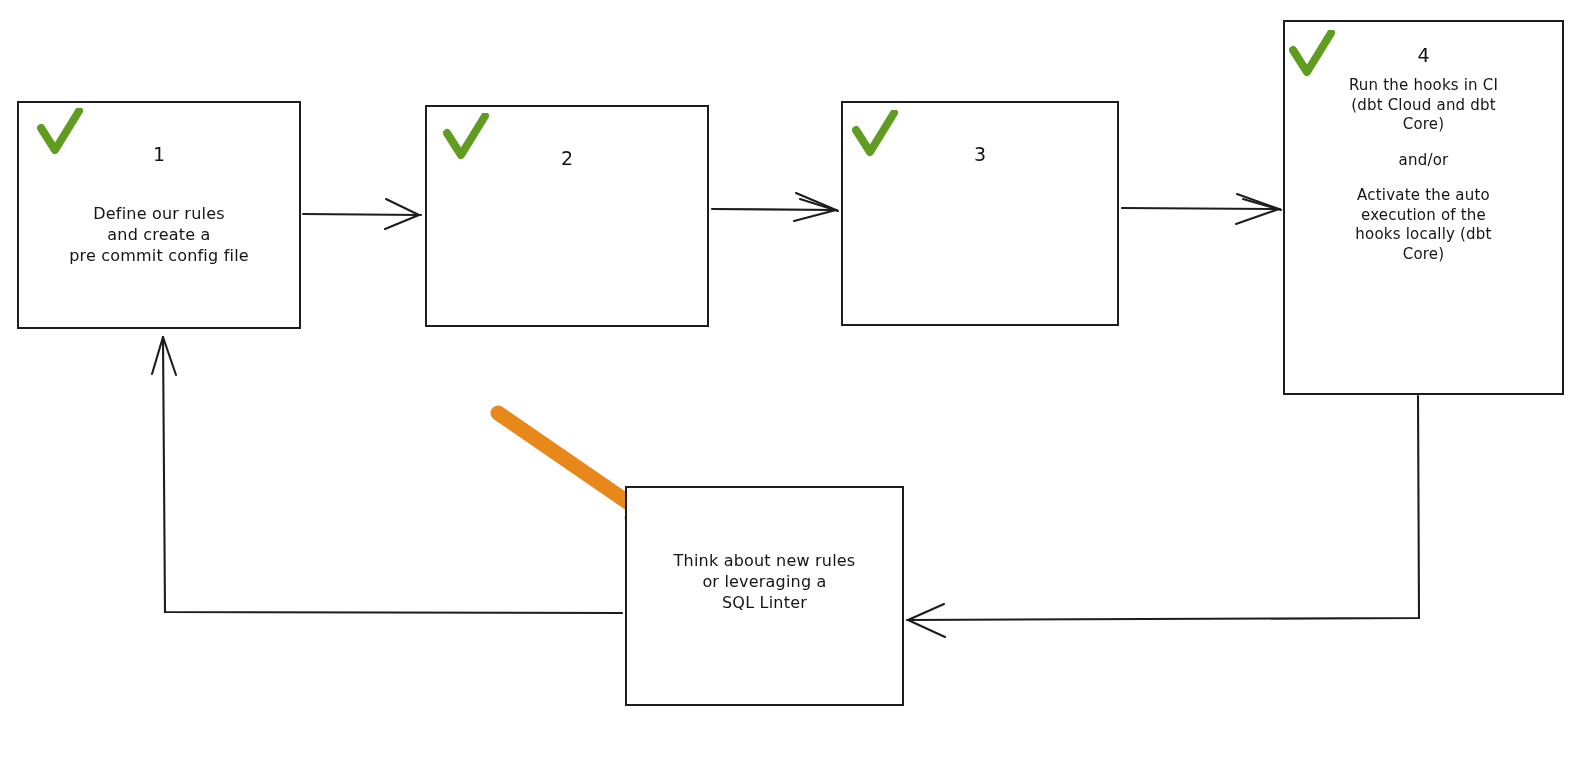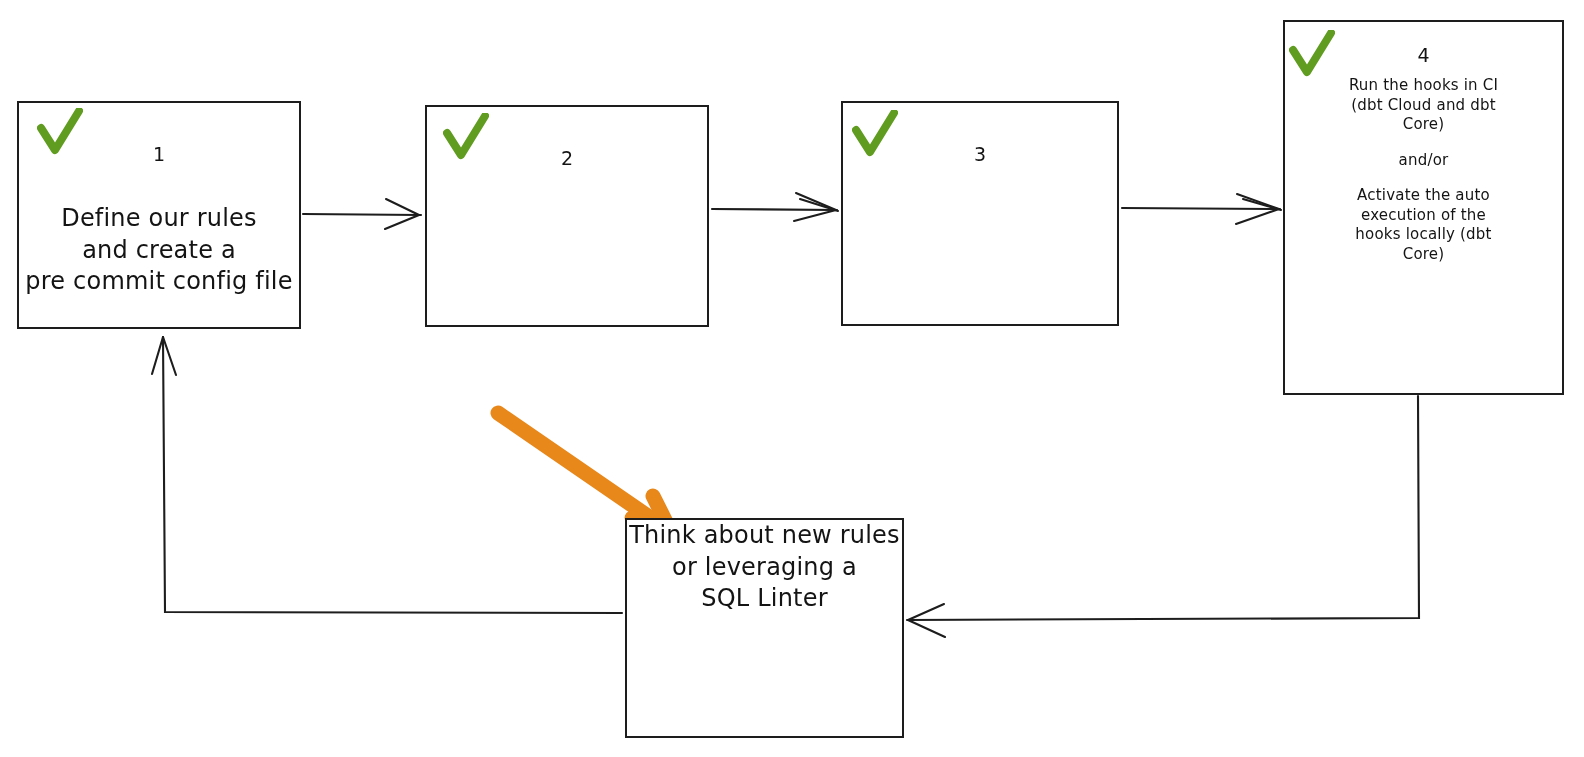--- a/index.html
+++ b/index.html
@@ -37,21 +37,21 @@
   }
   .node-num {
     font-family: "DejaVu Sans", sans-serif;
     font-size: 19px;
     color: #141414;
     text-align: center;
     width: 100%;
   }
   .node-body {
     font-family: "DejaVu Sans", sans-serif;
-    font-size: 24px;
+    font-size: 16px;
     line-height: 1.32;
     color: #141414;
     text-align: center;
     width: 100%;
     white-space: pre-line;
     letter-spacing: 0.2px;
   }
   .node-body.small {
     font-size: 15px;
     line-height: 1.30;
@@ -62,21 +62,21 @@
     height: 48px;
     z-index: 4;
     pointer-events: none;
   }
 
   
   #node-1 { left: 17px;   top: 101px; width: 284px; height: 228px; padding-top: 40px; }
   #node-2 { left: 425px;  top: 105px; width: 284px; height: 222px; padding-top: 40px; }
   #node-3 { left: 841px;  top: 101px; width: 278px; height: 225px; padding-top: 40px; }
   #node-4 { left: 1283px; top: 20px;  width: 281px; height: 375px; padding-top: 22px; }
-  #node-5 { left: 625px;  top: 518px; width: 279px; height: 220px; }
+  #node-5 { left: 625px;  top: 486px; width: 279px; height: 220px; padding-top: 62px; }
 
   #node-1 .node-num { margin-bottom: 38px; }
   #node-2 .node-num { margin-bottom: 42px; }
   #node-3 .node-num { margin-bottom: 40px; }
   #node-4 .node-num { margin-bottom: 10px; }
 
   #check-1 { left: 37px;   top: 108px; }
   #check-2 { left: 443px;  top: 113px; }
   #check-3 { left: 852px;  top: 110px; }
   #check-4 { left: 1289px; top: 30px;  }

